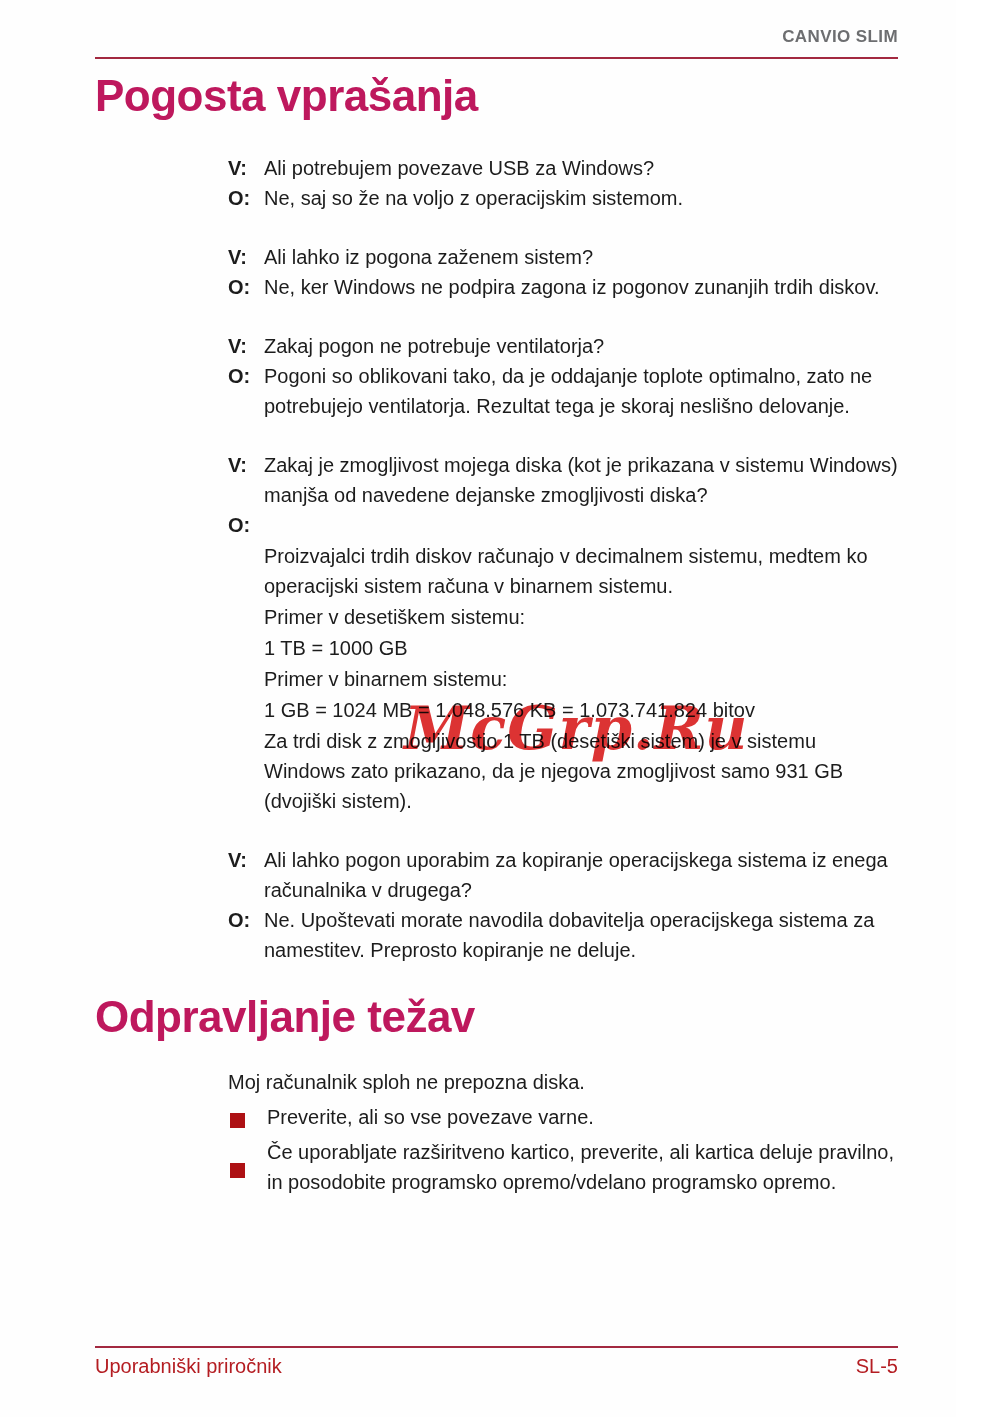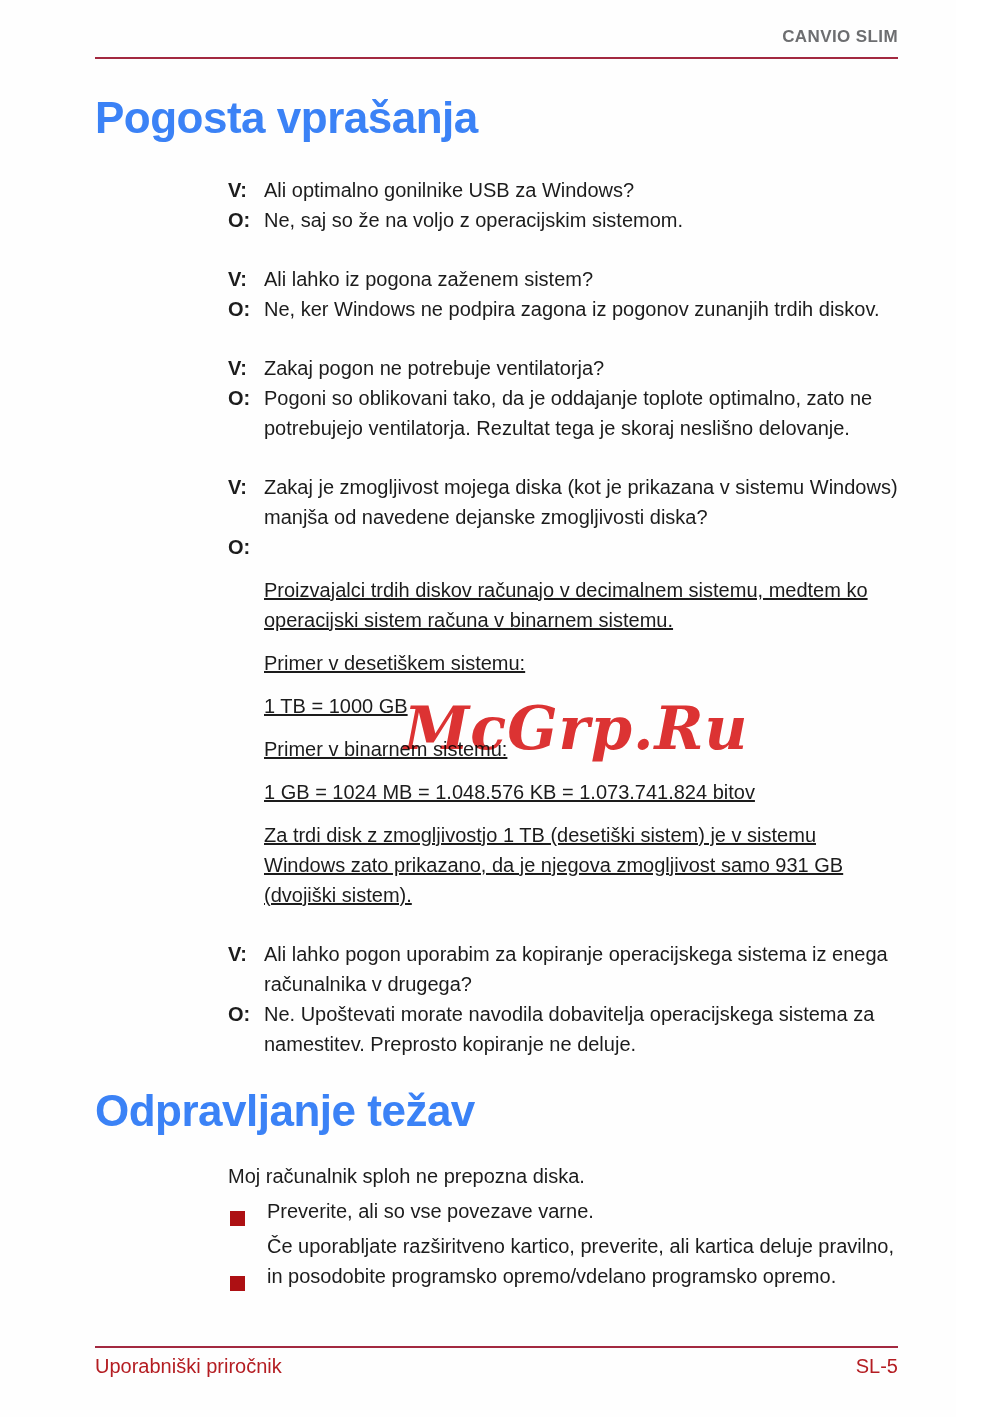--- a/index.html
+++ b/index.html
@@ -22,40 +22,40 @@
     letter-spacing:.4px;
     line-height:18px;
   }
   .rule{
     height:2px;
     background:#a32940;
     margin-top:11px;
   }
   
   h1{
-    margin:37px 0 0 0;
+    margin:15px 0 0 0;
     font-size:44px;
     line-height:44px;
     font-weight:700;
     letter-spacing:-.5px;
-    color:#3b82f6;
+    color:#be185d;
   }
   h1.second{margin-top:30px;}
   
   .faq{margin:35px 0 0 133px;font-size:20px;line-height:30px;}
   .qa-block{margin-top:29px;}
   .qa-block:first-child{margin-top:0;}
   .qa-row{display:flex;align-items:flex-start;}
   .qa-label{flex:0 0 36px;font-weight:700;}
   .qa-row p{margin:0;max-width:680px;}
-  .qa-extra p{margin:13px 0 0 36px;max-width:680px;text-decoration:underline;}
+  .qa-extra p{margin:1px 0 0 36px;max-width:680px;}
   
   .ts-intro{margin:28px 0 0 133px;font-size:20px;line-height:30px;max-width:716px;}
   .ts-list{list-style:none;margin:4px 0 0 133px;padding:0;font-size:20px;line-height:30px;}
-  .ts-list li{display:flex;align-items:flex-end;margin-top:5px;}
+  .ts-list li{display:flex;align-items:center;margin-top:5px;}
   .bullet-square{
     flex:0 0 15px;height:15px;width:15px;
     background:#ad1013;
     margin:7px 22px 0 2px;
   }
   .ts-list p{margin:0;max-width:668px;}
   
   .watermark{
     position:absolute;
     left:404px;top:694px;
@@ -89,21 +89,21 @@
   <div class="brand">CANVIO SLIM</div>
   <div class="rule"></div>
 
   <h1>Pogosta vprašanja</h1>
 
   <section class="faq">
 
     <div class="qa-block">
       <div class="qa-row">
         <span class="qa-label">V:</span>
-        <p>Ali optimalno gonilnike USB za Windows?</p>
+        <p>Ali potrebujem povezave USB za Windows?</p>
       </div>
       <div class="qa-row">
         <span class="qa-label">O:</span>
         <p>Ne, saj so že na voljo z operacijskim sistemom.</p>
       </div>
     </div>
 
     <div class="qa-block">
       <div class="qa-row">
         <span class="qa-label">V:</span>

